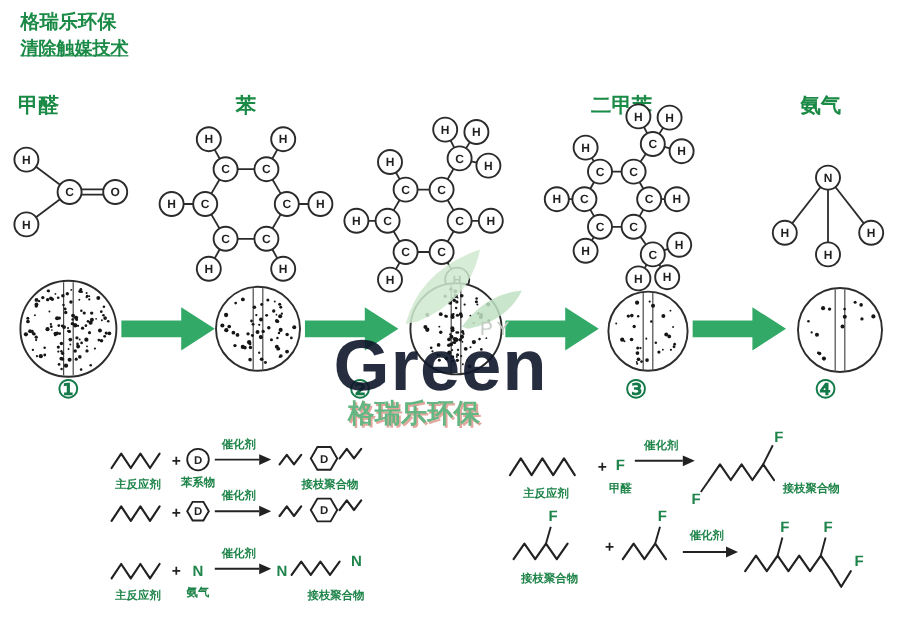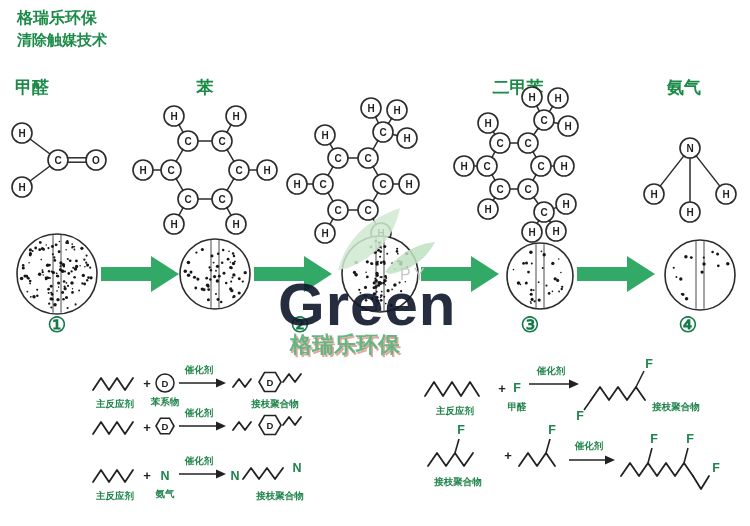--- a/index.html
+++ b/index.html
@@ -3,21 +3,21 @@
 <meta charset="utf-8">
 <style>
   :root{
     --green:#1a8a46; --label-green:#1e8449; --arrow:#33a968; --ink:#222222; --num:#157a4a;
   }
   html,body{margin:0;padding:0;background:#fff;}
   .canvas{position:relative;width:750px;height:526px;background:#fff;overflow:hidden;
           font-family:"Liberation Sans",sans-serif;}
   .hdr{position:absolute;left:17px;font-weight:bold;color:var(--green);}
   .hdr-brand{top:8px;font-size:16px;}
-  .hdr-sub{top:31px;font-size:15px;}
+  .hdr-sub{top:31px;font-size:15px;text-decoration:underline;}
   .mol-label{position:absolute;top:76px;width:80px;text-align:center;
              font-size:17px;font-weight:bold;color:var(--green);}
   .mol,.stage,.parrow,.rx{position:absolute;}
   .num{position:absolute;top:313px;width:44px;text-align:center;
        font-size:21px;font-weight:bold;color:var(--num);}
   
   .rx text{font-family:"Liberation Sans",sans-serif;text-anchor:middle;}
   .cat,.lbl{font-size:9.5px;font-weight:bold;fill:var(--label-green);}
   .plus{font-size:13px;font-weight:bold;fill:var(--ink);}
   .sym{font-size:9.5px;font-weight:bold;fill:var(--ink);}

